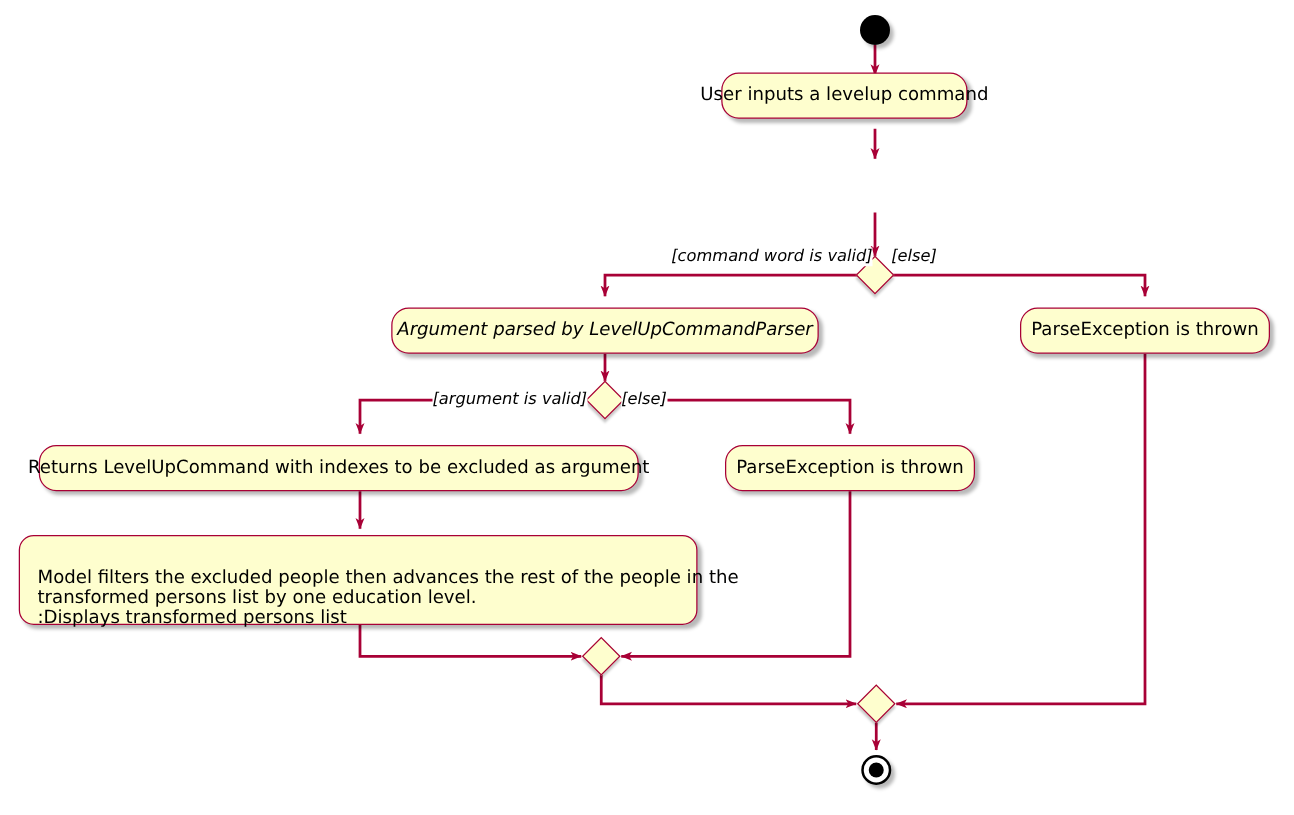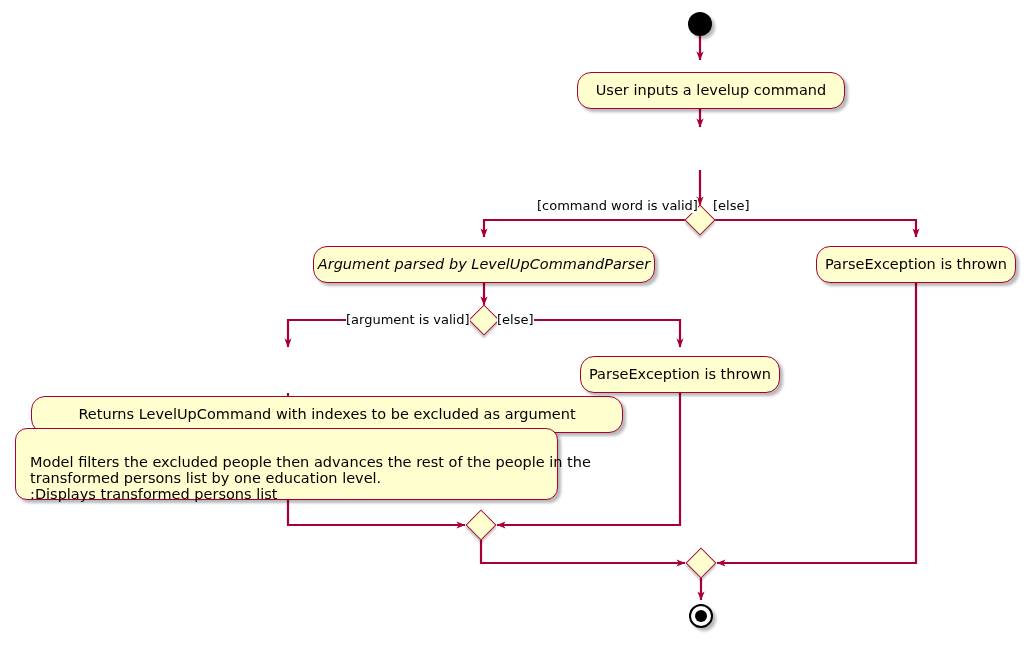--- a/index.html
+++ b/index.html
@@ -44,20 +44,21 @@
     padding: 25px 14px;
     line-height: 16px;
   }
   .guard {
     position: absolute;
     font-size: 13px;
     color: #000000;
     white-space: pre;
     background: #FFFFFF;
     line-height: 15px;
+    font-style: italic;
   }
   .dot-start {
     position: absolute;
     width: 24px;
     height: 24px;
     border-radius: 50%;
     background: #000000;
     box-shadow: 3px 3px 3px rgba(0,0,0,0.28);
   }
   .dot-end {
@@ -129,40 +130,40 @@
       <path d="M481,540 L481,563 L685,563" marker-end="url(#arrow)"></path>
 
       <path d="M916,283 L916,563 L717,563" marker-end="url(#arrow)"></path>
 
       <path d="M701,578 L701,600" marker-end="url(#arrow)"></path>
     </g>
   </svg>
 
   <div class="dot-start" style="left:688px; top:12px;"></div>
 
-  <div class="node" style="left:577px; top:72px; width:268px; height:37px; justify-content:center;">User inputs a levelup command</div>
+  <div class="node" style="left:577px; top:58px; width:197px; height:37px; justify-content:center;">User inputs a levelup command</div>
 
 
   <div class="diamond" style="left:689px; top:209px;"></div>
 
   <div class="guard" style="left:537px; top:198px;">[command word is valid]</div>
 
   <div class="guard" style="left:713px; top:198px;">[else]</div>
 
   <div class="node" style="left:313px; top:246px; width:342px; height:37px; justify-content:center;font-style:italic;">Argument parsed by LevelUpCommandParser</div>
 
   <div class="node" style="left:816px; top:246px; width:200px; height:37px; justify-content:center;">ParseException is thrown</div>
 
   <div class="diamond" style="left:473px; top:309px;"></div>
 
   <div class="guard" style="left:346px; top:312px;">[argument is valid]</div>
 
   <div class="guard" style="left:497px; top:312px;">[else]</div>
 
-  <div class="node" style="left:31px; top:356px; width:592px; height:37px; justify-content:center;margin-top:40px;">Returns LevelUpCommand with indexes to be excluded as argument</div>
+  <div class="node" style="left:31px; top:356px; width:480px; height:37px; justify-content:center;">Returns LevelUpCommand with indexes to be excluded as argument</div>
 
   <div class="node" style="left:580px; top:356px; width:200px; height:37px; justify-content:center;">ParseException is thrown</div>
 
   <div class="node multiline" style="left:15px; top:428px; width:543px; height:72px;">Model filters the excluded people then advances the rest of the people in the
 transformed persons list by one education level.
 :Displays transformed persons list</div>
 
   <div class="diamond" style="left:470px; top:514px;"></div>
 
   <div class="diamond" style="left:690px; top:552px;"></div>

